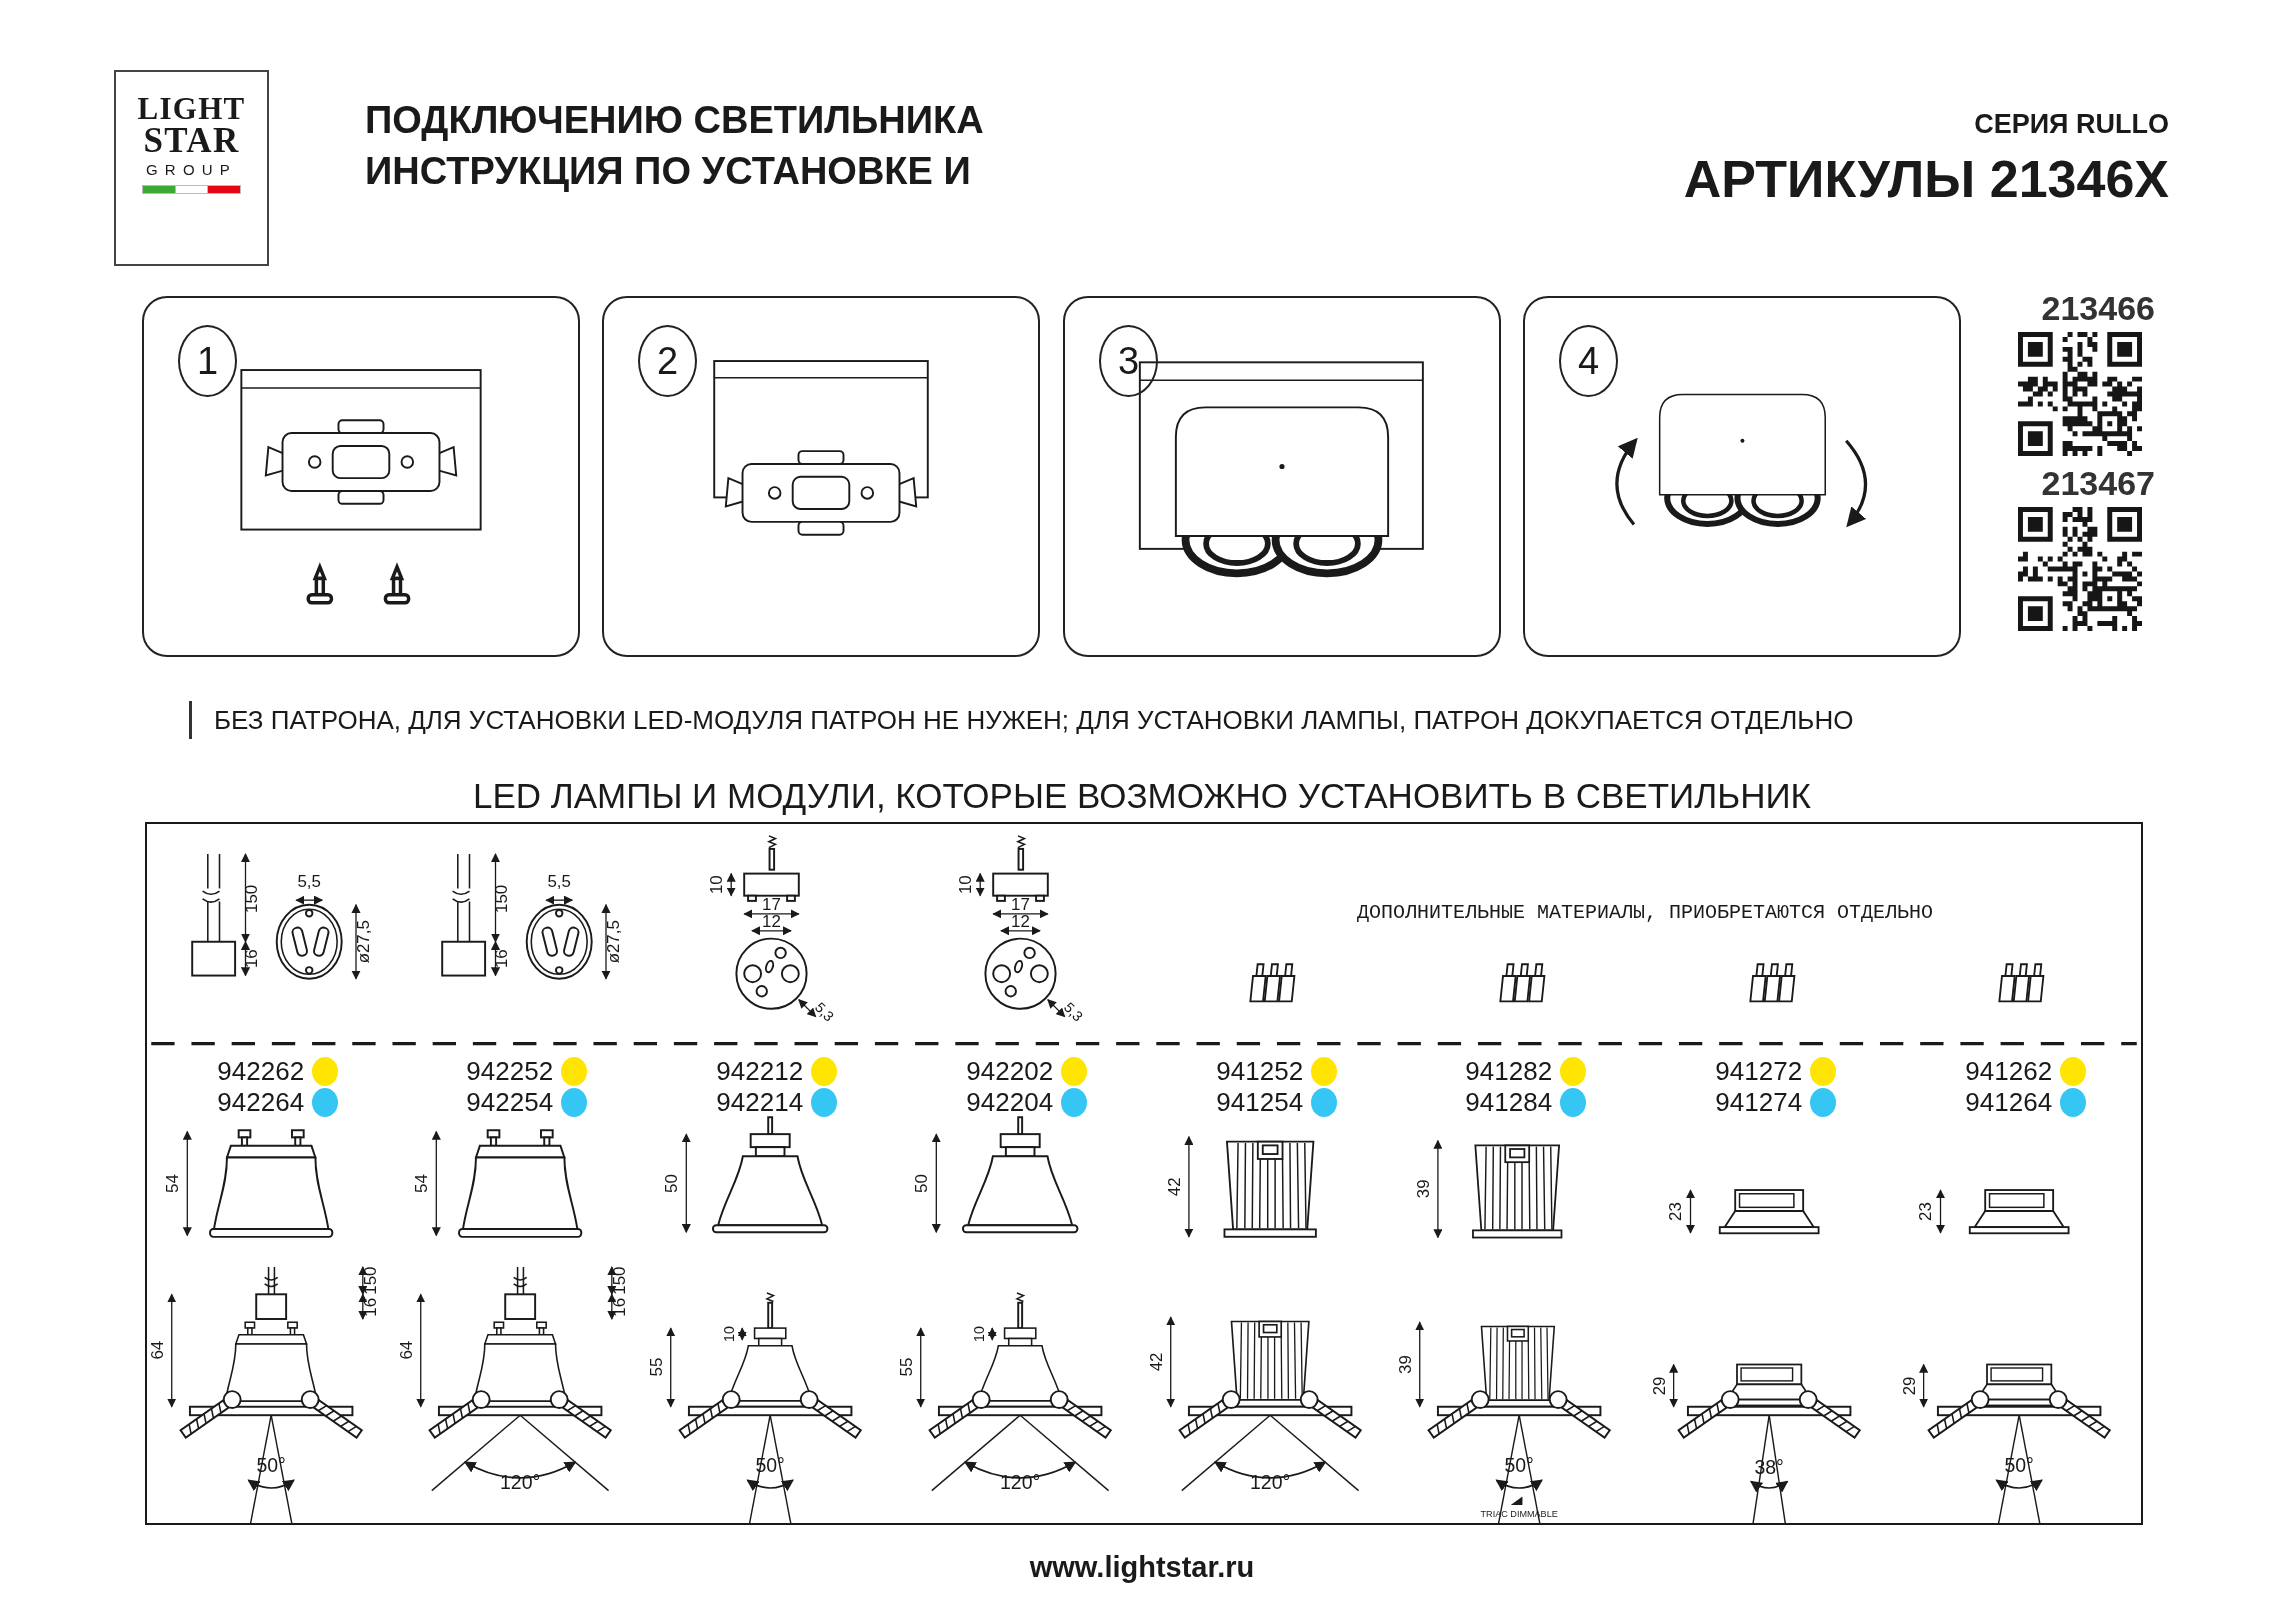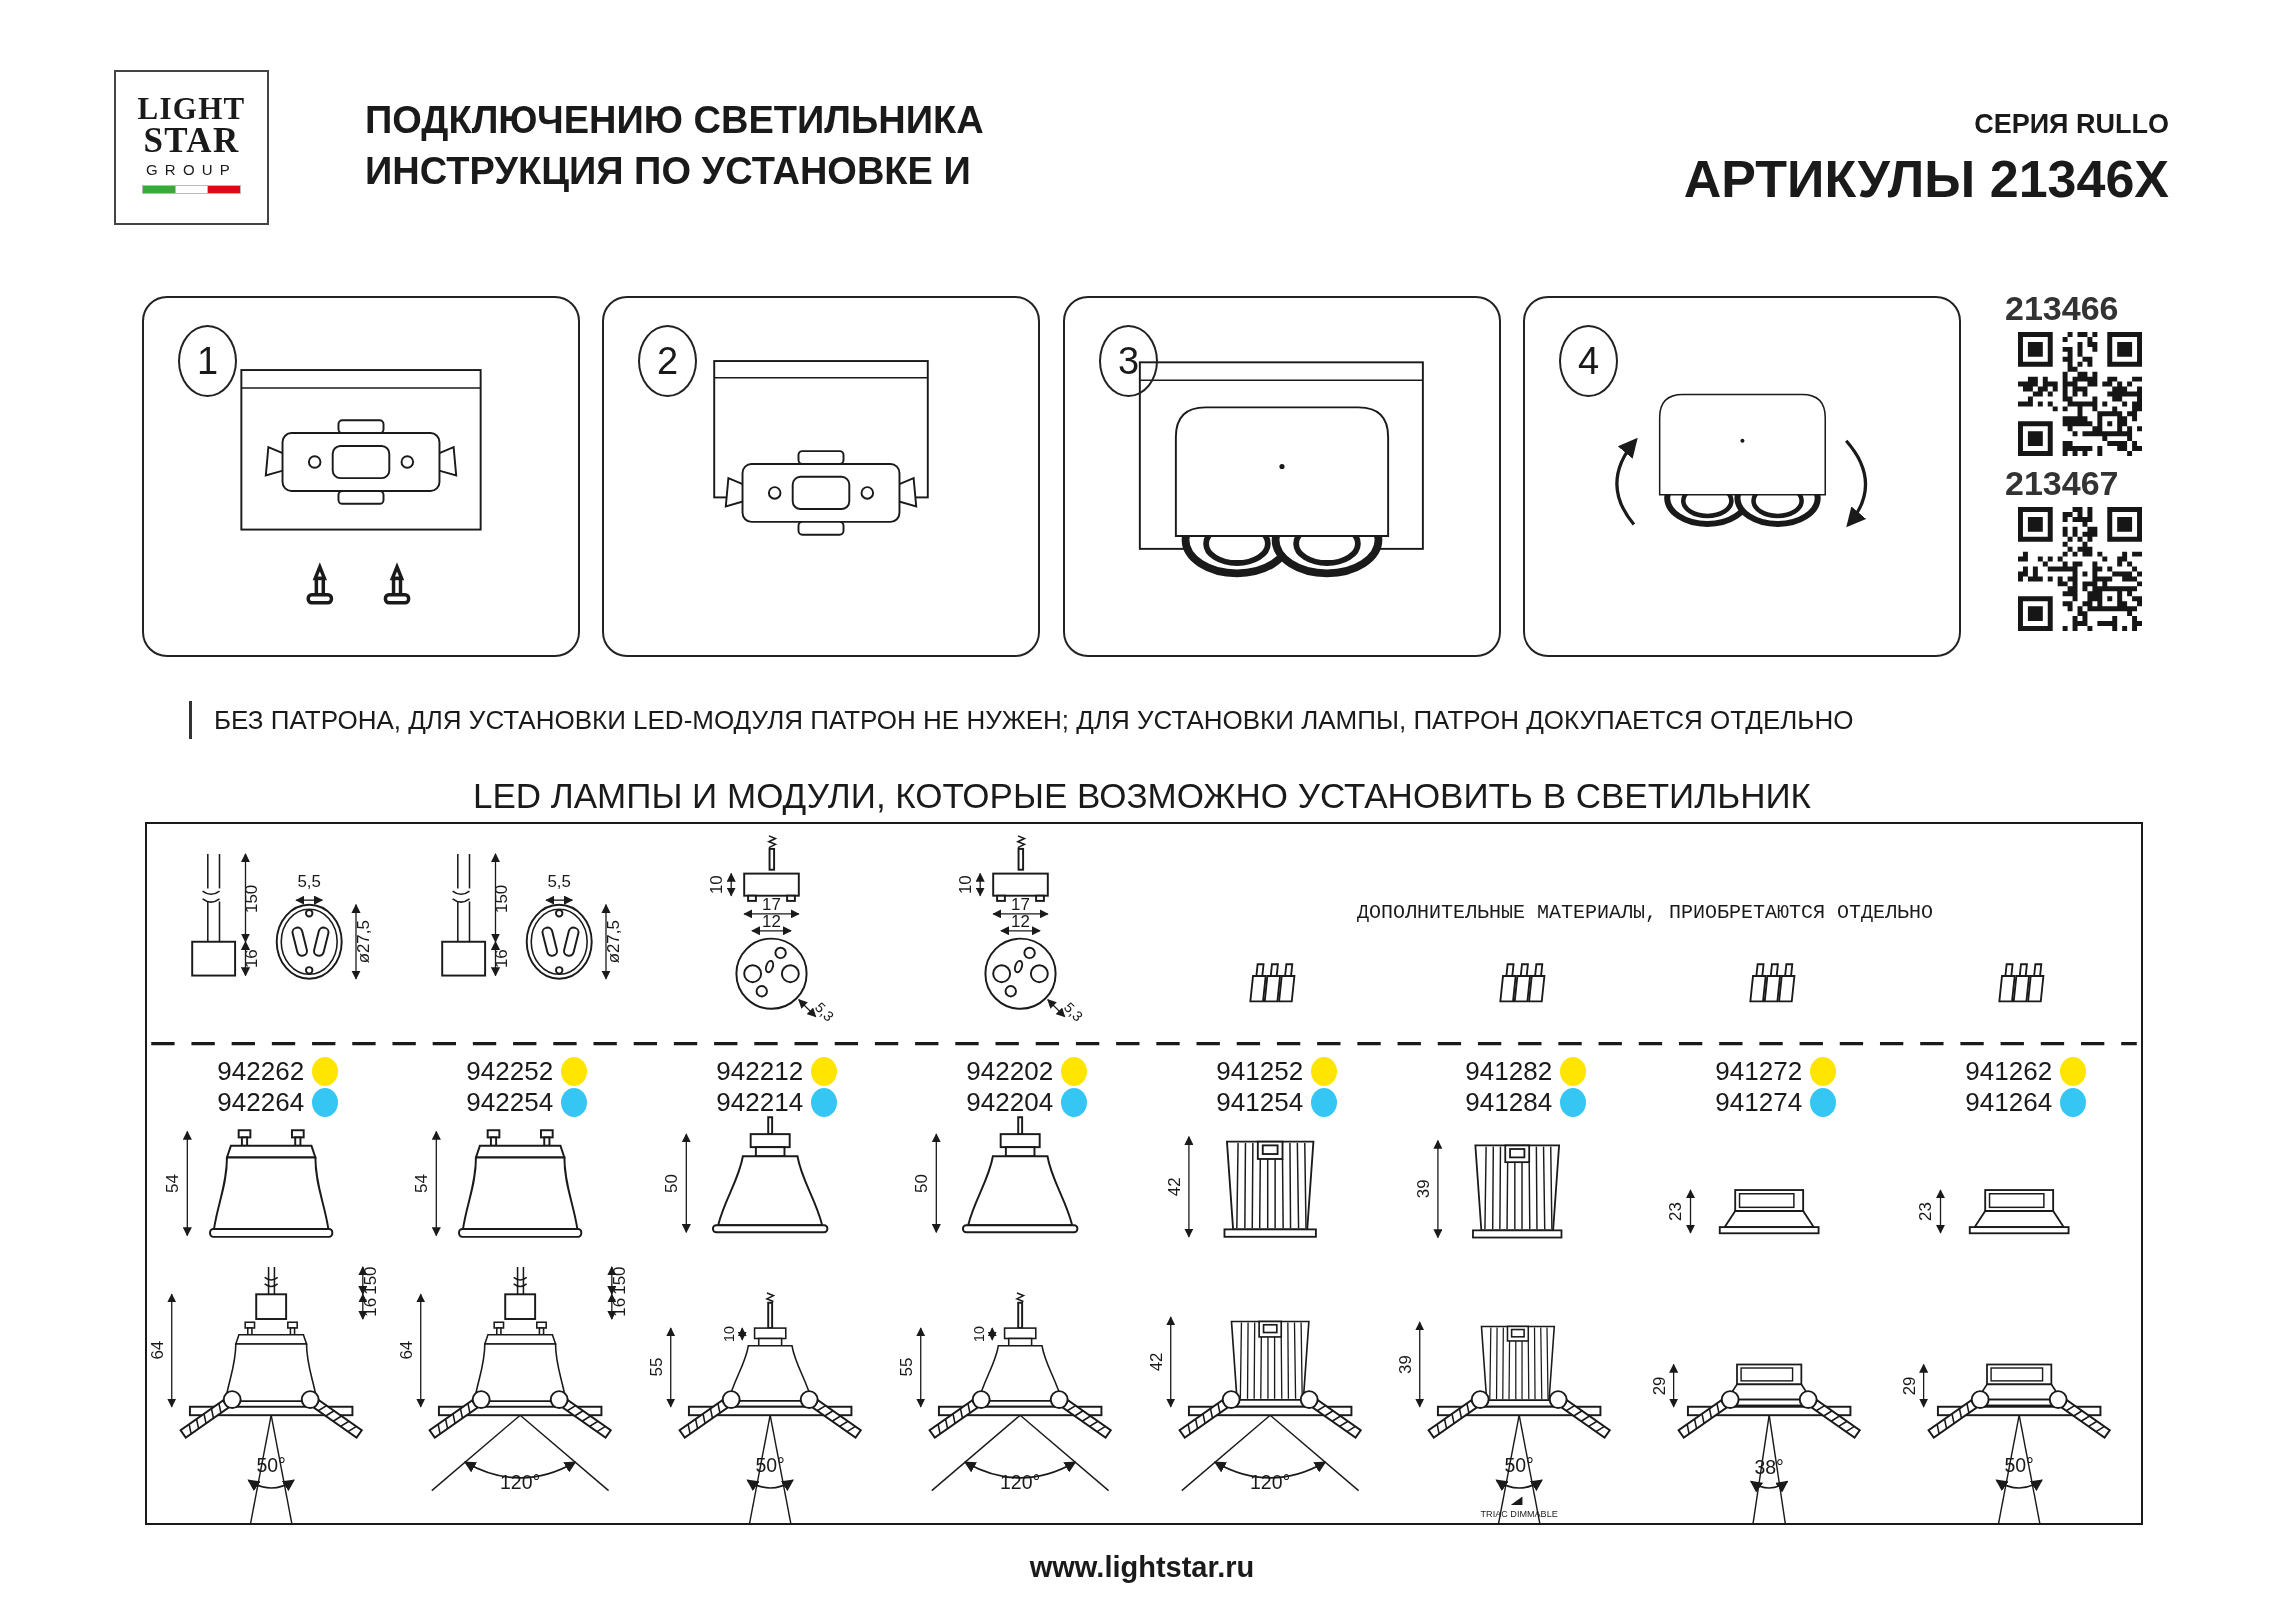--- a/index.html
+++ b/index.html
@@ -1,39 +1,39 @@
 <!DOCTYPE html>
 <html style="font-size:10.4px"><head>
 <meta charset="utf-8">
 <style>
   html,body{margin:0;padding:0;background:#fff;}
   .page{position:relative;width:2284px;height:1616px;background:#fff;overflow:hidden;
         font-family:"Liberation Sans",sans-serif;color:#1a1a1a;}
   
-  .logo-box{position:absolute;left:114px;top:70px;width:155px;height:155px;border:2px solid #444;
+  .logo-box{position:absolute;left:114px;top:70px;width:155px;height:196px;border:2px solid #444;
             text-align:center;box-sizing:border-box;padding-top:22px;}
   .logo-l1{font-family:"Liberation Serif",serif;font-weight:bold;font-size:31px;line-height:30px;letter-spacing:1.3px;}
   .logo-l2{font-family:"Liberation Serif",serif;font-weight:bold;font-size:35px;line-height:34px;letter-spacing:1.3px;}
   .logo-l3{font-size:15px;letter-spacing:7.2px;margin-top:2.6px;font-weight:400;}
   .flag{width:99px;height:8.5px;margin:7.8px auto 0;display:flex;}
   .flag i{flex:1;display:block;border:0.7px solid #bbb;border-left:none;}
   .flag i:first-child{border-left:0.7px solid #bbb;background:#3aaa35;}
   .flag i:nth-child(2){background:#fff;}
   .flag i:last-child{background:#e30613;}
   .title{position:absolute;left:365px;top:95px;font-size:38px;font-weight:bold;line-height:51px;letter-spacing:0;}
   .hdr-right{position:absolute;right:115px;top:109px;text-align:right;}
   .series{font-size:27px;font-weight:bold;}
   .articles{font-size:52px;font-weight:bold;margin-top:9px;}
   
   .step{position:absolute;top:296px;width:438px;height:361px;border:2.6px solid #222;border-radius:25px;box-sizing:border-box;}
   .stepnum{position:absolute;left:34px;top:27px;width:55px;height:68px;border:2.6px solid #222;border-radius:50%;
            display:flex;align-items:center;justify-content:center;font-size:38px;}
   .stepsvg{position:absolute;left:0;top:0;width:100%;height:100%;}
   
-  .qrlabel{position:absolute;left:2005px;width:150px;text-align:left;font-size:34px;font-weight:bold;color:#333;}
+  .qrlabel{position:absolute;left:2005px;width:150px;text-align:right;font-size:34px;font-weight:bold;color:#333;}
   .qr{position:absolute;left:2018px;width:124px;height:124px;}
   
   .note{position:absolute;left:161px;top:701px;border-left:3.3px solid #333;padding-left:22px;
         font-size:26px;line-height:38px;height:38px;white-space:nowrap;margin-left:28px;}
   .section-title{position:absolute;left:0;width:2284px;top:776px;text-align:center;font-size:35px;}
   
   .bigbox{position:absolute;left:145px;top:822px;width:1998px;height:703px;border:2px solid #1a1a1a;box-sizing:border-box;}
   .materials{position:absolute;left:1003px;top:77px;width:990px;text-align:center;font-size:20px;font-family:Liberation Mono, monospace;}
   .sockv,.connv,.dashline{position:absolute;}
   .mcol{position:absolute;top:228px;width:250px;height:475px;}

